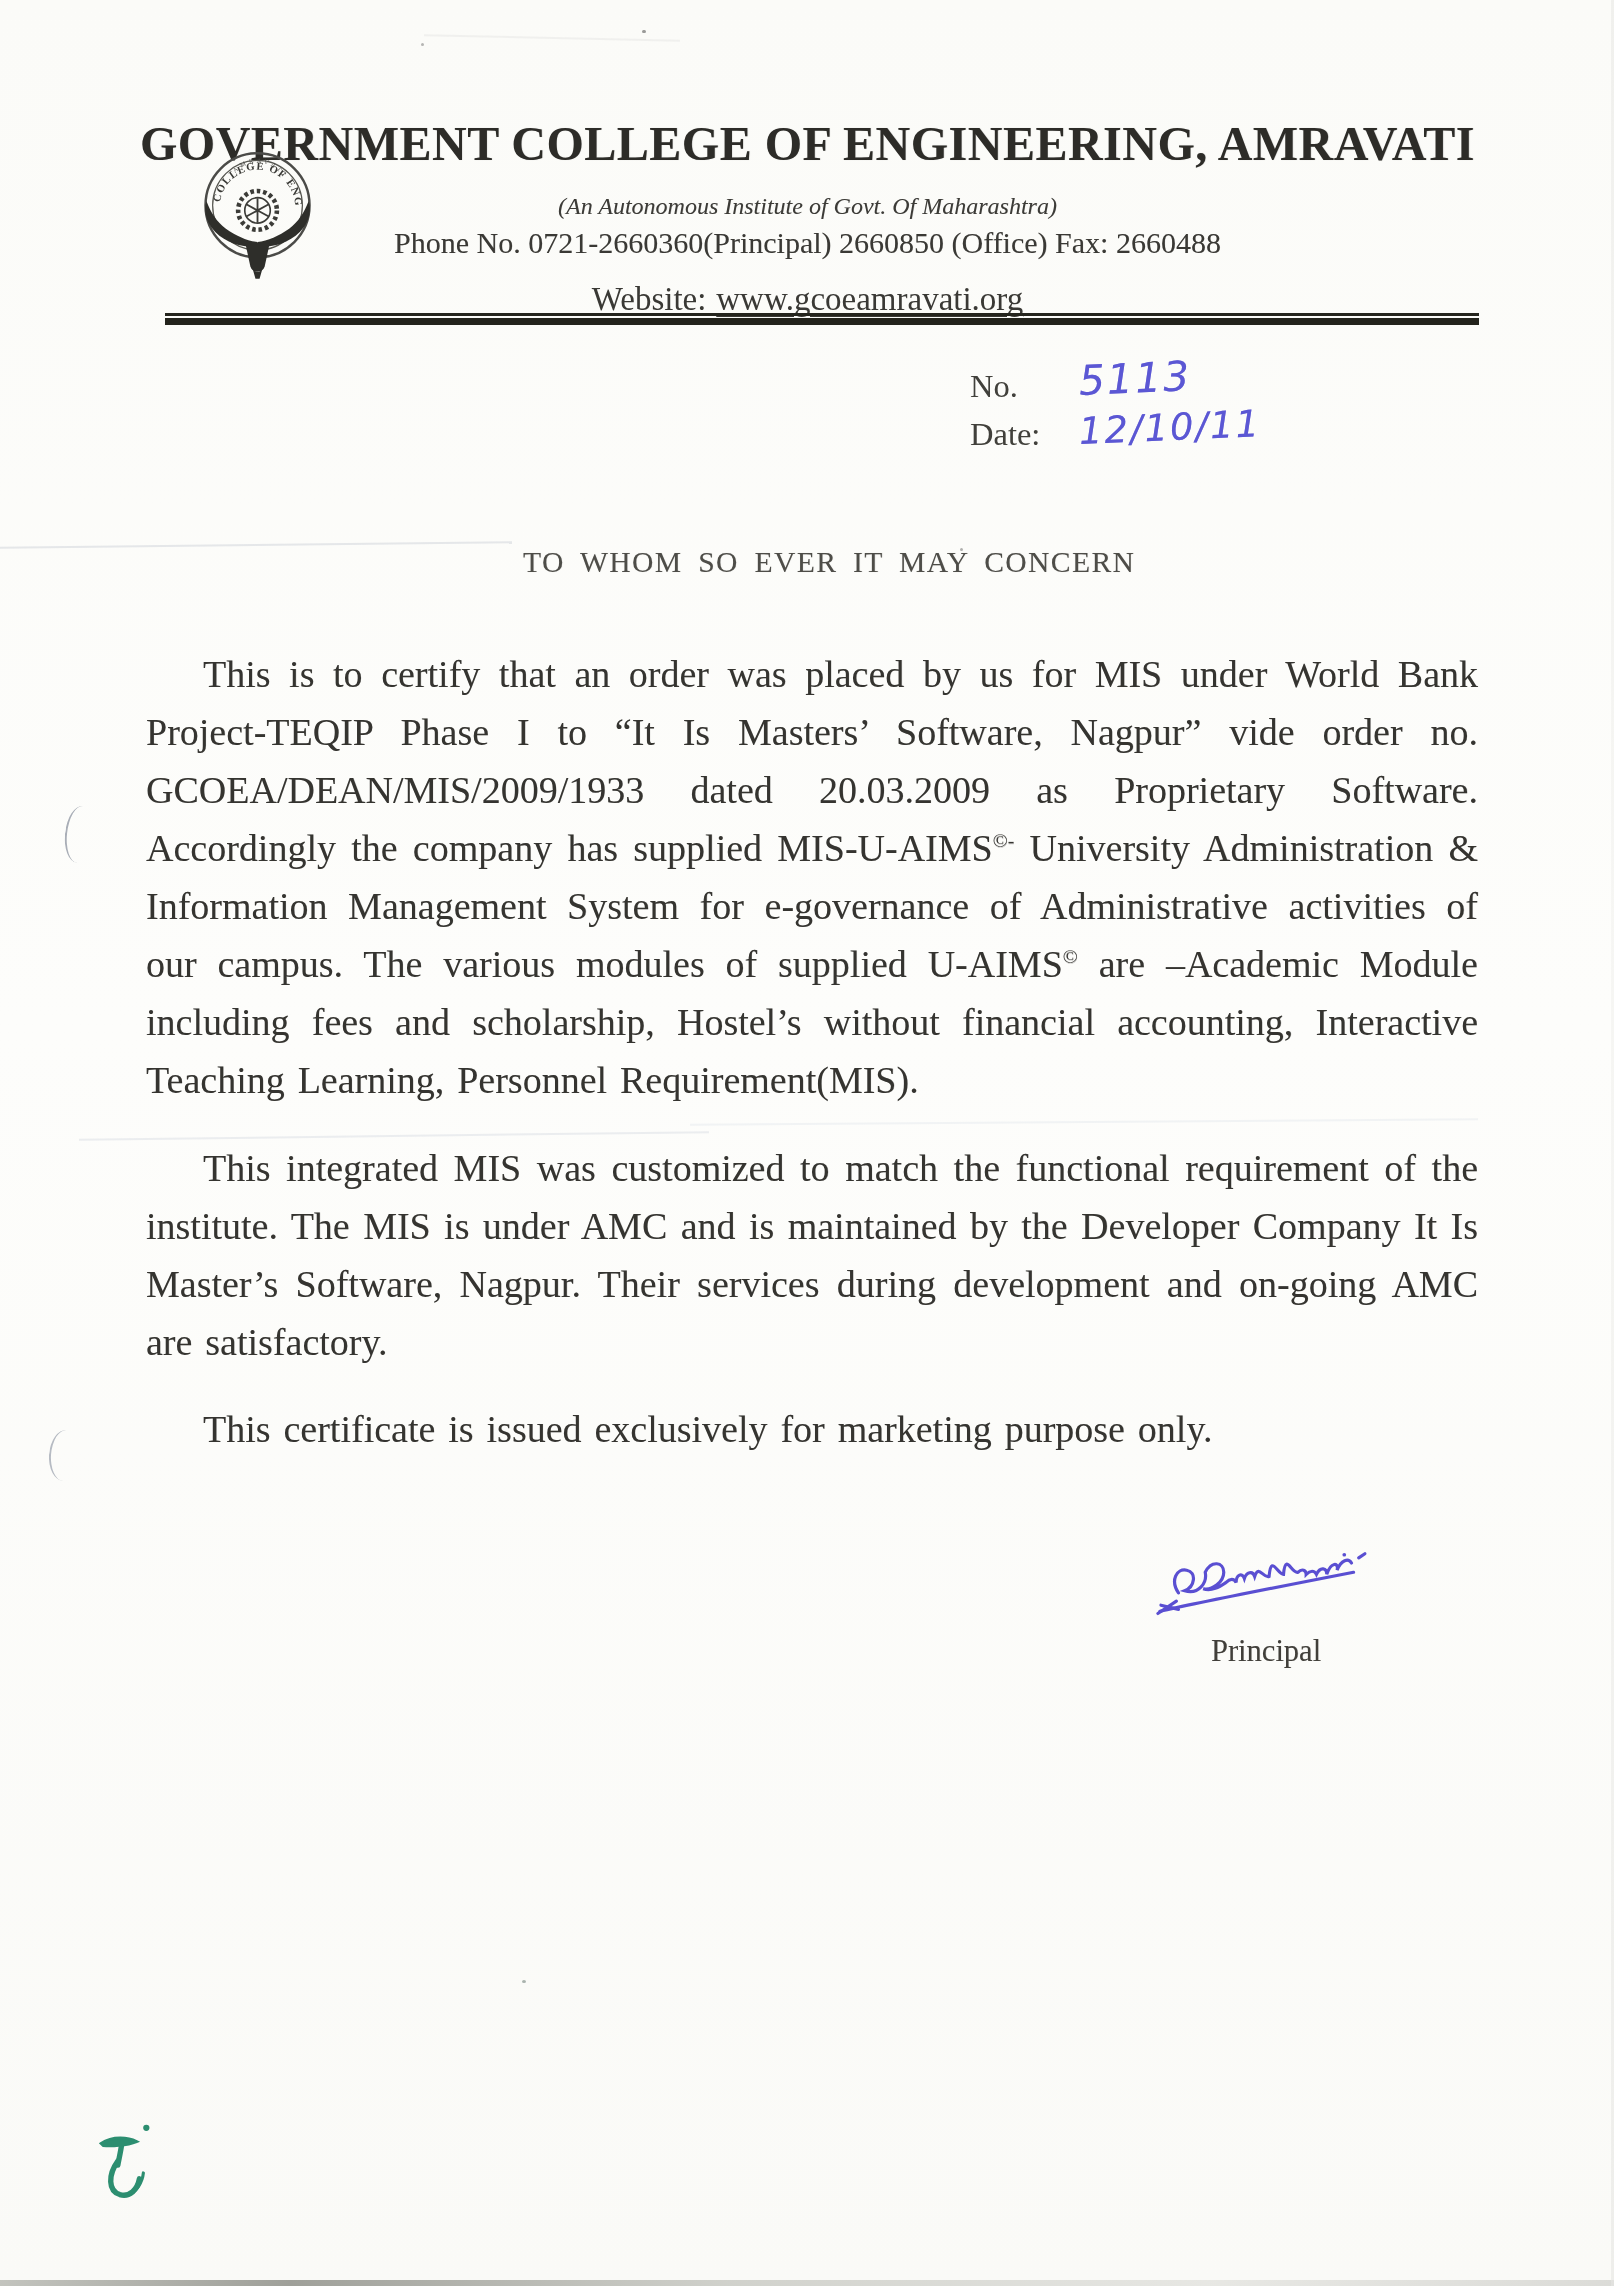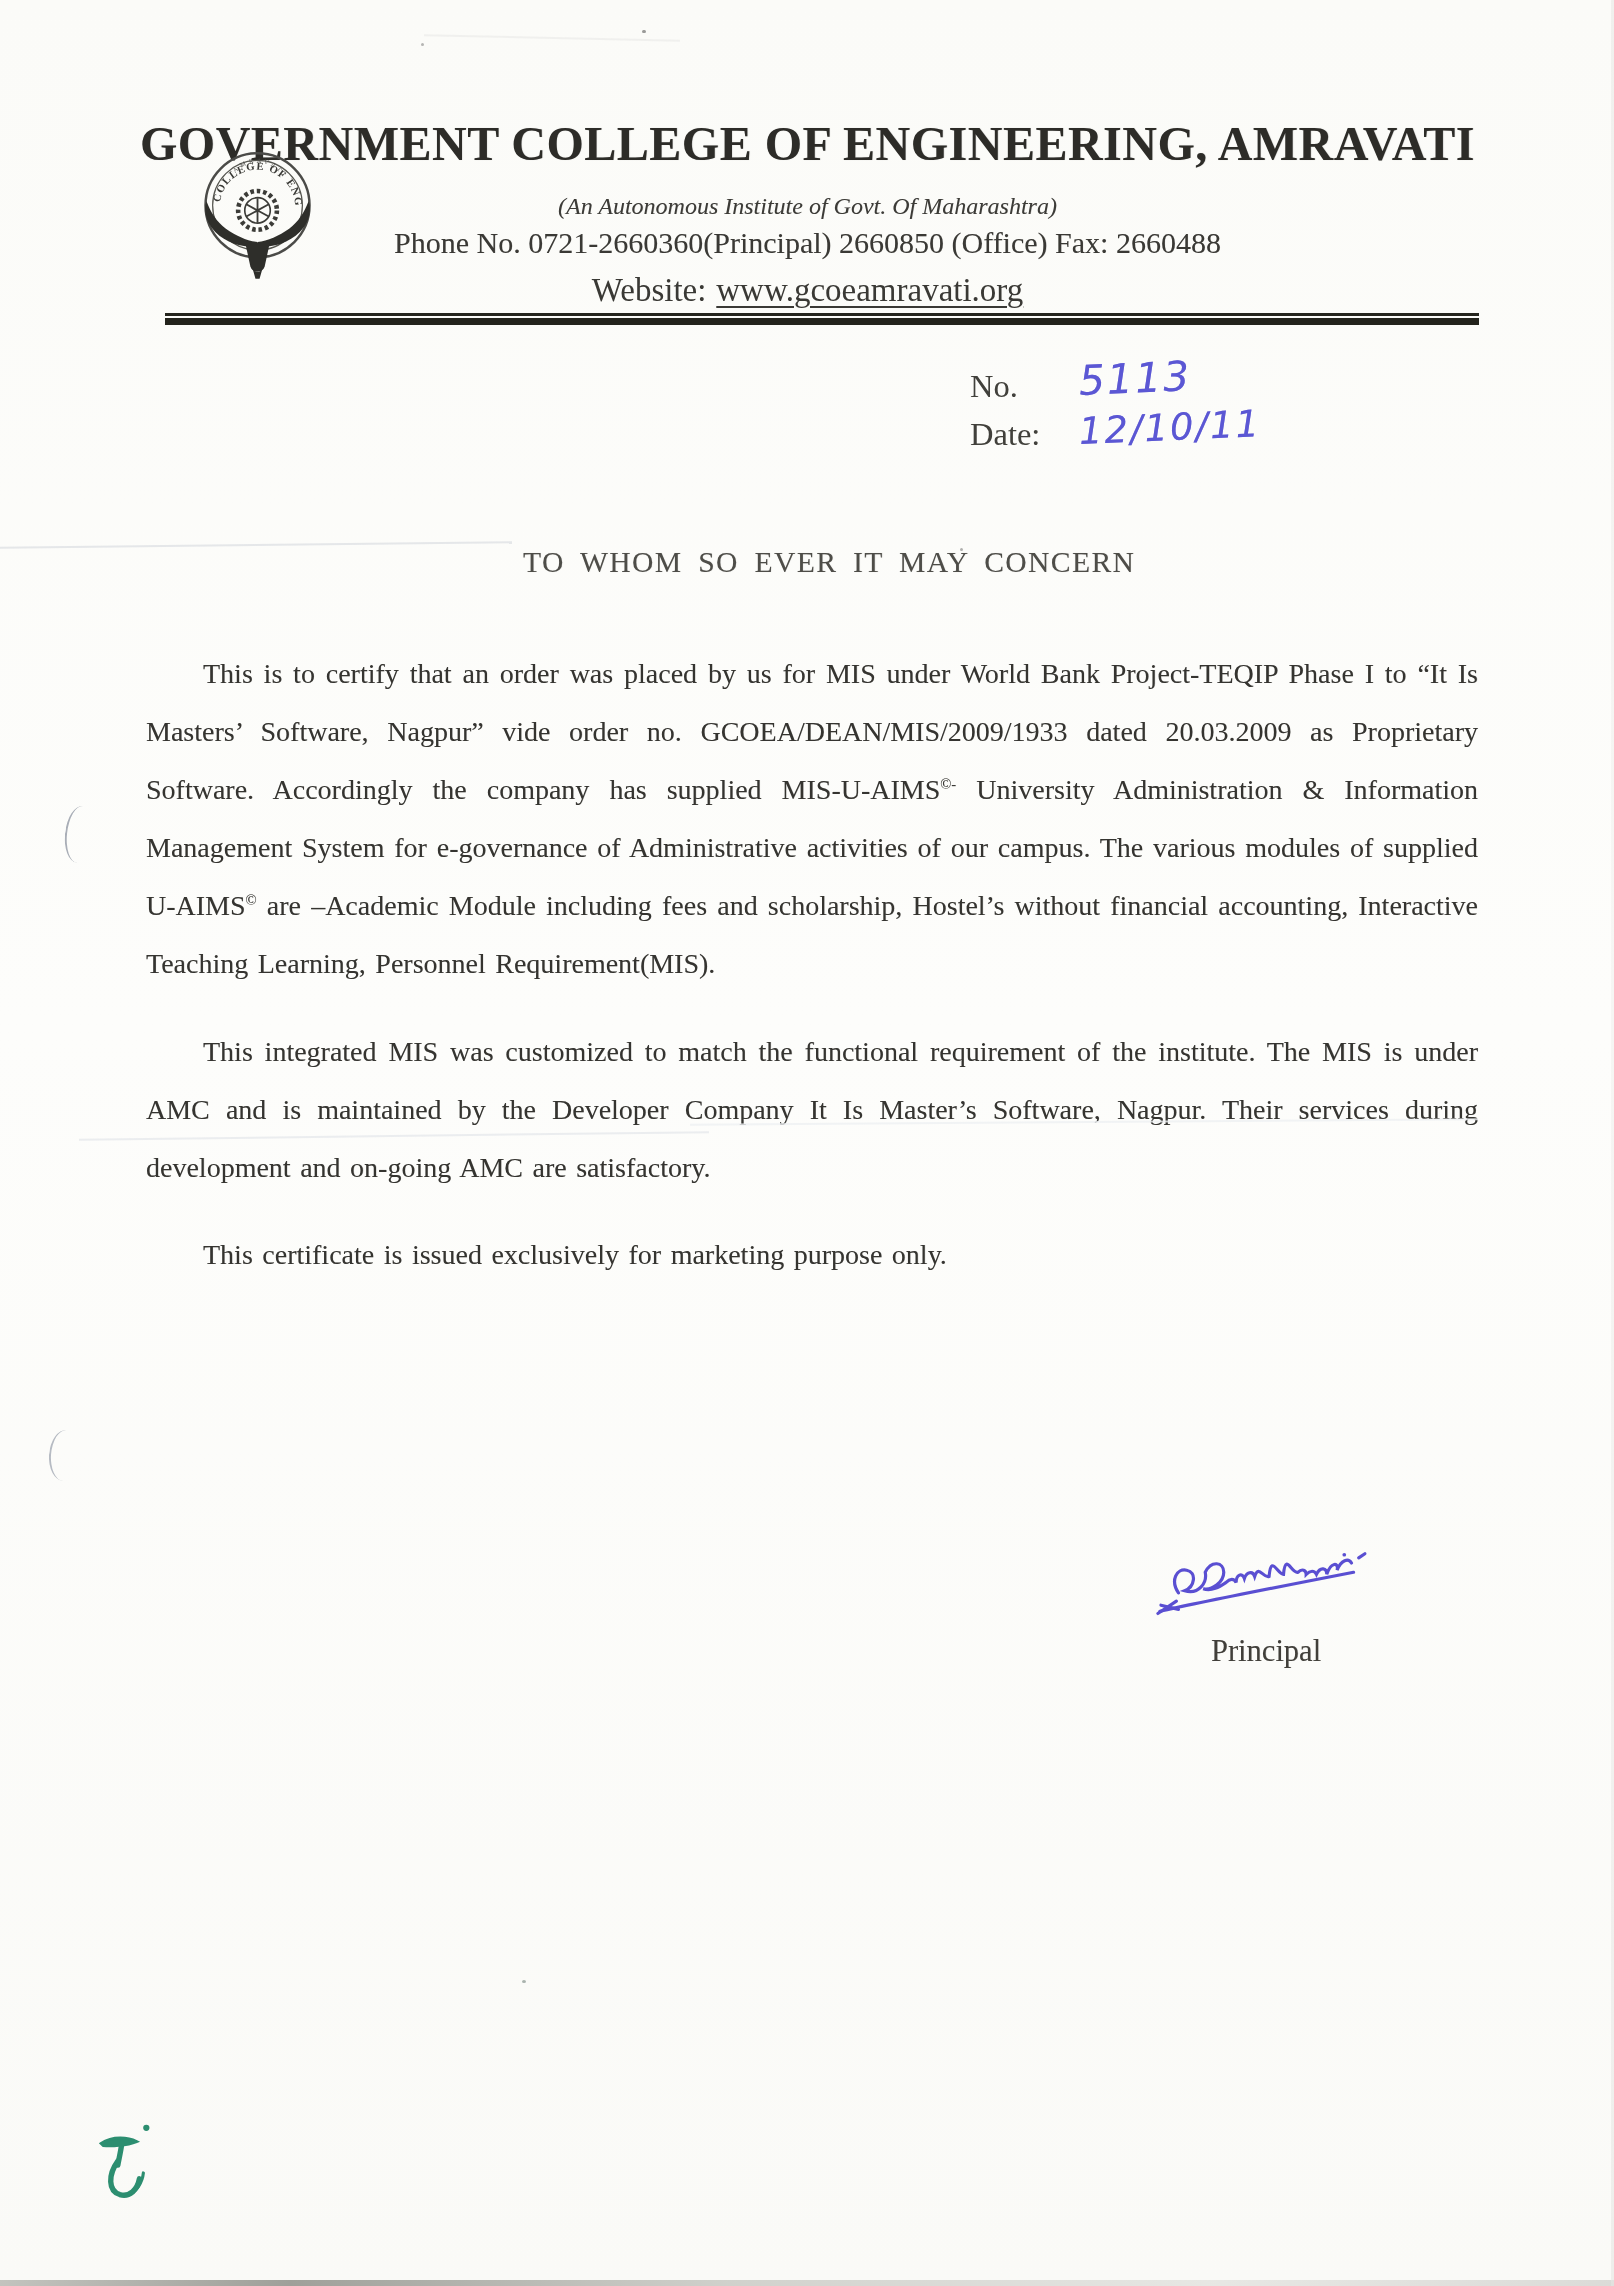--- a/index.html
+++ b/index.html
@@ -33,21 +33,21 @@
     color: #3c3b37;
     text-shadow: 0.3px 0.3px 0.6px rgba(90,90,90,.3);
   }
   .h-phone {
     margin-top: 5.9px;
     font-size: 30px;
     color: #3a3935;
     text-shadow: 0.3px 0.3px 0.6px rgba(90,90,90,.3);
   }
   .h-web {
-    margin-top: 12px;
+    margin-top: 21px;
     font-size: 33px;
     color: #3a3935;
   }
   .h-web .lbl { margin-right: 9.9px; }
   .h-web .url {
     text-decoration: underline;
     text-decoration-thickness: 2px;
     text-underline-offset: 4.9px;
   }
   .seal {
@@ -86,21 +86,21 @@
     letter-spacing: 1.4px;
     word-spacing: 6.9px;
     color: #4e4d48;
     transform: translateX(21.7px);
     text-shadow: 0.3px 0.3px 0.7px rgba(100,100,100,.35);
   }
   
   .bodytext {
     position: absolute;
     top: 645px; left: 146px; width: 1332px;
-    font-size: 28px;
+    font-size: 38px;
     line-height: 58px;
     text-align: justify;
     color: #353430;
     text-shadow: 0.3px 0.3px 0.6px rgba(90,90,90,.3);
   }
   .bodytext p { margin: 0 0 29.6px 0; text-indent: 57px; word-spacing: 0.09em; }
   .bodytext p.last { margin-top: 5.9px; }
   .sup { font-size: 0.52em; vertical-align: super; letter-spacing: 0; line-height: 0; }
   
   .sigblock { position: absolute; left: 1143px; top: 1529px; width: 276px; }

